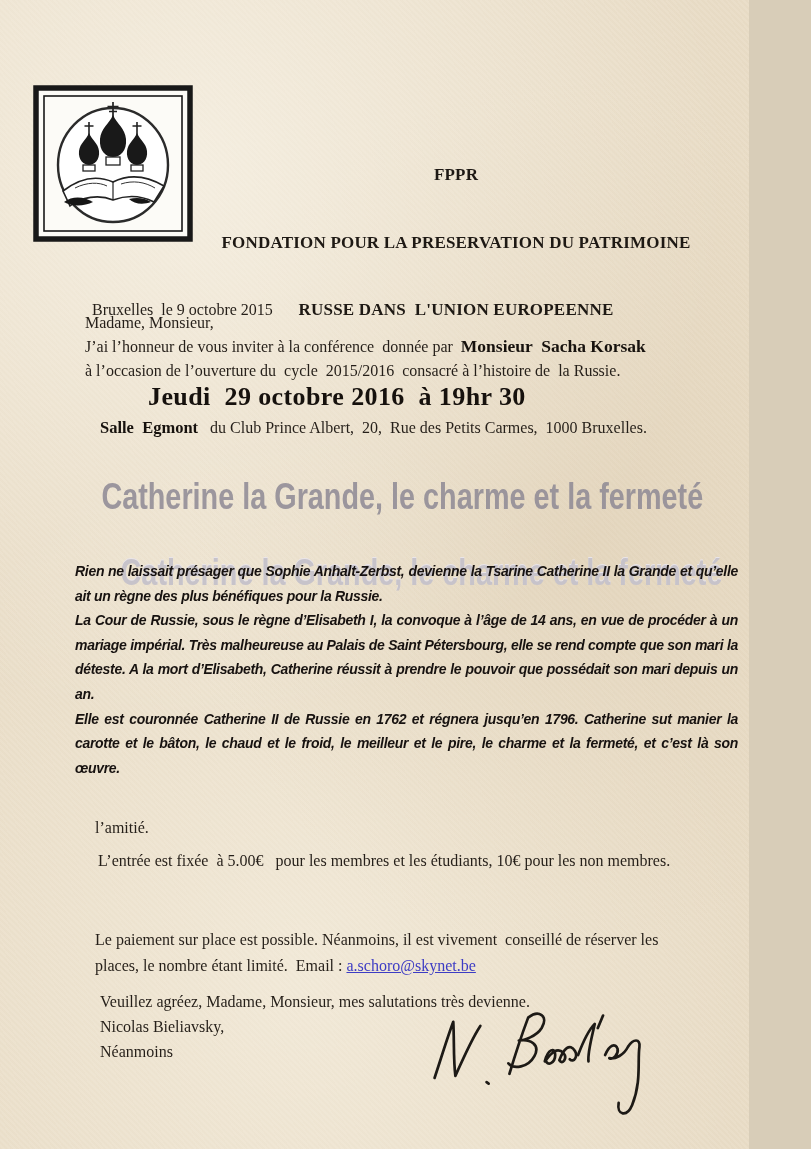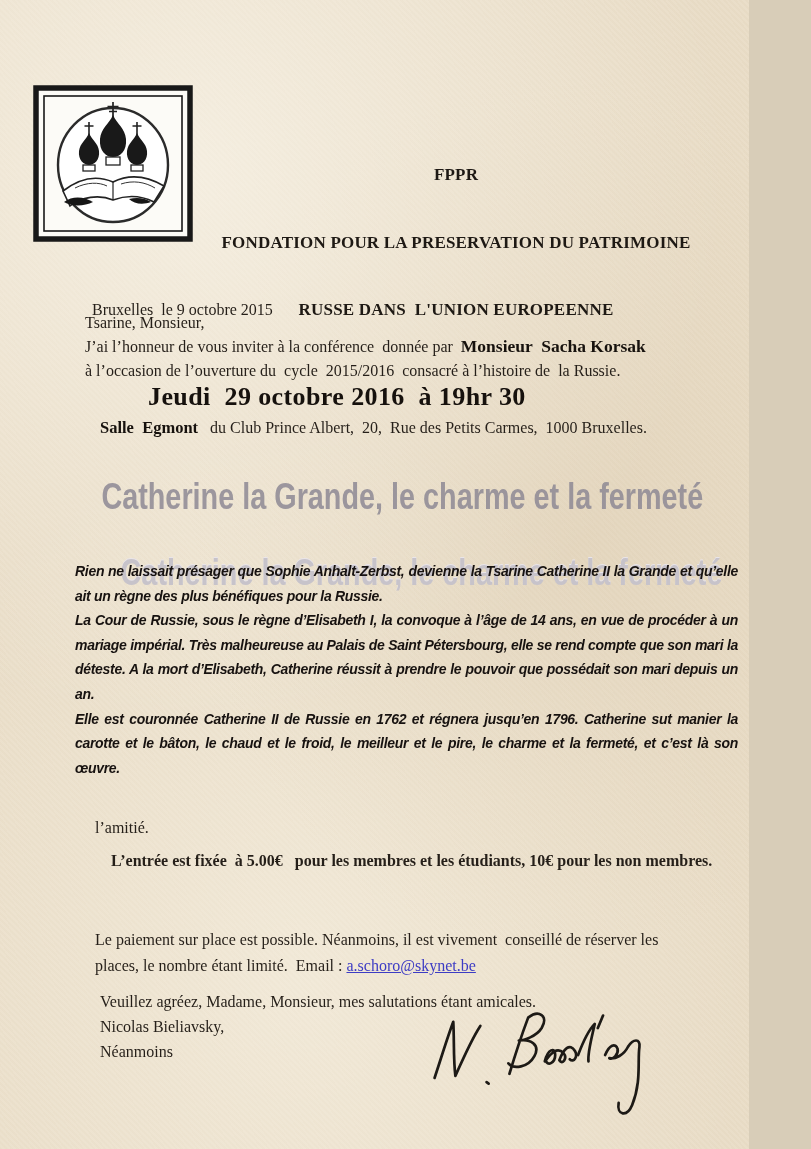--- a/index.html
+++ b/index.html
@@ -36,21 +36,21 @@
   .wa-shadow{position:absolute;left:0;right:0;top:0;color:#8d8994;transform:translate(-4px,4px);opacity:.85;}
   .wa-fill{position:relative;color:#c7c3ca;text-shadow:0 -1px 0 #e9e5ea;}
   
   .abstract{left:75px;top:519px;width:663px;
             font-family:Liberation Sans, sans-serif;font-weight:bold;font-style:italic;
             font-size:14px;letter-spacing:-.3px;line-height:24.6px;text-align:justify;color:#171210;margin-top:40px;}
   .abstract p{margin:0;}
   
   .session1{left:95px;top:792px;}
   .session2{left:95px;top:818px;}
-  .fees{left:111px;top:851px;font-weight:bold;}
+  .fees{left:98px;top:851px;}
   .reservation{left:95px;top:878px;}
   .bank{left:155px;top:904px;}
   .payment1{left:95px;top:930px;}
   .payment2{left:95px;top:956px;}
   .email-link{color:#3d3cc4;text-decoration:underline;cursor:pointer;}
   
   .valediction{left:100px;top:992px;}
   .signer-name{left:100px;top:1017px;}
   .signer-role{left:100px;top:1042px;}
   .signature{left:420px;top:1000px;width:260px;height:132px;}
@@ -83,21 +83,21 @@
   </div>
 
   <div class="abs org">
     <div>FPPR</div>
     <div>FONDATION POUR LA PRESERVATION DU PATRIMOINE</div>
     <div>RUSSE DANS  L'UNION EUROPEENNE</div>
   </div>
 
   <div class="abs line dateline">Bruxelles  le 9 octobre 2015</div>
 
-  <div class="abs line salutation">Tsarine, Monsieur,</div>
+  <div class="abs line salutation">Madame, Monsieur,</div>
 
   <div class="abs line invite1"><span>J’ai l’honneur de vous inviter à la conférence  donnée par  </span><span class="speaker">Monsieur  Sacha Korsak</span></div>
   <div class="abs line invite2">à l’occasion de l’ouverture du  cycle  2015/2016  consacré à l’histoire de  la Russie.</div>
 
   <div class="abs event-datetime">Jeudi  29 octobre 2016  à 19hr 30</div>
 
   <div class="abs line venue"><span class="venue-name">Salle  Egmont</span><span>   du Club Prince Albert,  20,  Rue des Petits Carmes,  1000 Bruxelles.</span></div>
 
   <div class="abs wordart">
     <span class="wa-shadow">Catherine la Grande, le charme et la fermeté</span>
@@ -108,21 +108,21 @@
     <p>Rien ne laissait présager que Sophie Anhalt-Zerbst, devienne la Tsarine Catherine II la Grande et  qu’elle ait un  règne des plus bénéfiques pour la Russie.</p>
     <p>La Cour de Russie, sous le règne d’Elisabeth I, la convoque à l’âge de 14 ans, en vue de procéder à un mariage impérial. Très malheureuse au Palais de Saint Pétersbourg, elle se rend compte que son mari la déteste. A la mort d’Elisabeth, Catherine réussit à prendre le pouvoir que possédait son mari depuis un an.</p>
     <p>Elle est couronnée Catherine II de Russie en 1762 et régnera jusqu’en 1796. Catherine sut manier la carotte et le bâton, le chaud et le froid, le meilleur et le pire, le charme et la fermeté, et c’est là son œuvre.</p>
   </div>
 
   <div class="abs line session2">l’amitié.</div>
   <div class="abs line fees">L’entrée est fixée  à 5.00€   pour les membres et les étudiants, 10€ pour les non membres.</div>
   <div class="abs line payment1">Le paiement sur place est possible. Néanmoins, il est vivement  conseillé de réserver les</div>
   <div class="abs line payment2"><span>places, le nombre étant limité.  Email : </span><a class="email-link">a.schoro@skynet.be</a></div>
 
-  <div class="abs line valediction">Veuillez agréez, Madame, Monsieur, mes salutations étant amicales.</div>
+  <div class="abs line valediction">Veuillez agréez, Madame, Monsieur, mes salutations très devienne.</div>
   <div class="abs line signer-name">Nicolas Bieliavsky,</div>
   <div class="abs line signer-role">Néanmoins</div>
 
   <div class="abs signature">
     <svg width="260" height="132" viewBox="0 0 250 125" xmlns="http://www.w3.org/2000/svg">
       <g fill="none" stroke="#1d1a16" stroke-width="2.6" stroke-linecap="round" stroke-linejoin="round">
         <path d="M14,74 C20,56 26,36 32,20 C33,38 32,56 34,72 C42,54 50,36 58,24"></path>
         <path d="M64,78 l2,1.5"></path>
         <path d="M86,70 C92,50 98,32 104,16 C114,8 124,14 117,26 C112,34 100,38 95,38 C106,36 116,42 110,53 C104,64 90,66 85,60"></path>
         <path d="M120,58 C123,46 130,44 130,52 C130,60 122,63 121,57 C126,50 132,44 138,50 C142,55 137,62 134,57 C138,46 144,40 149,48 C152,53 148,60 144,56"></path>

